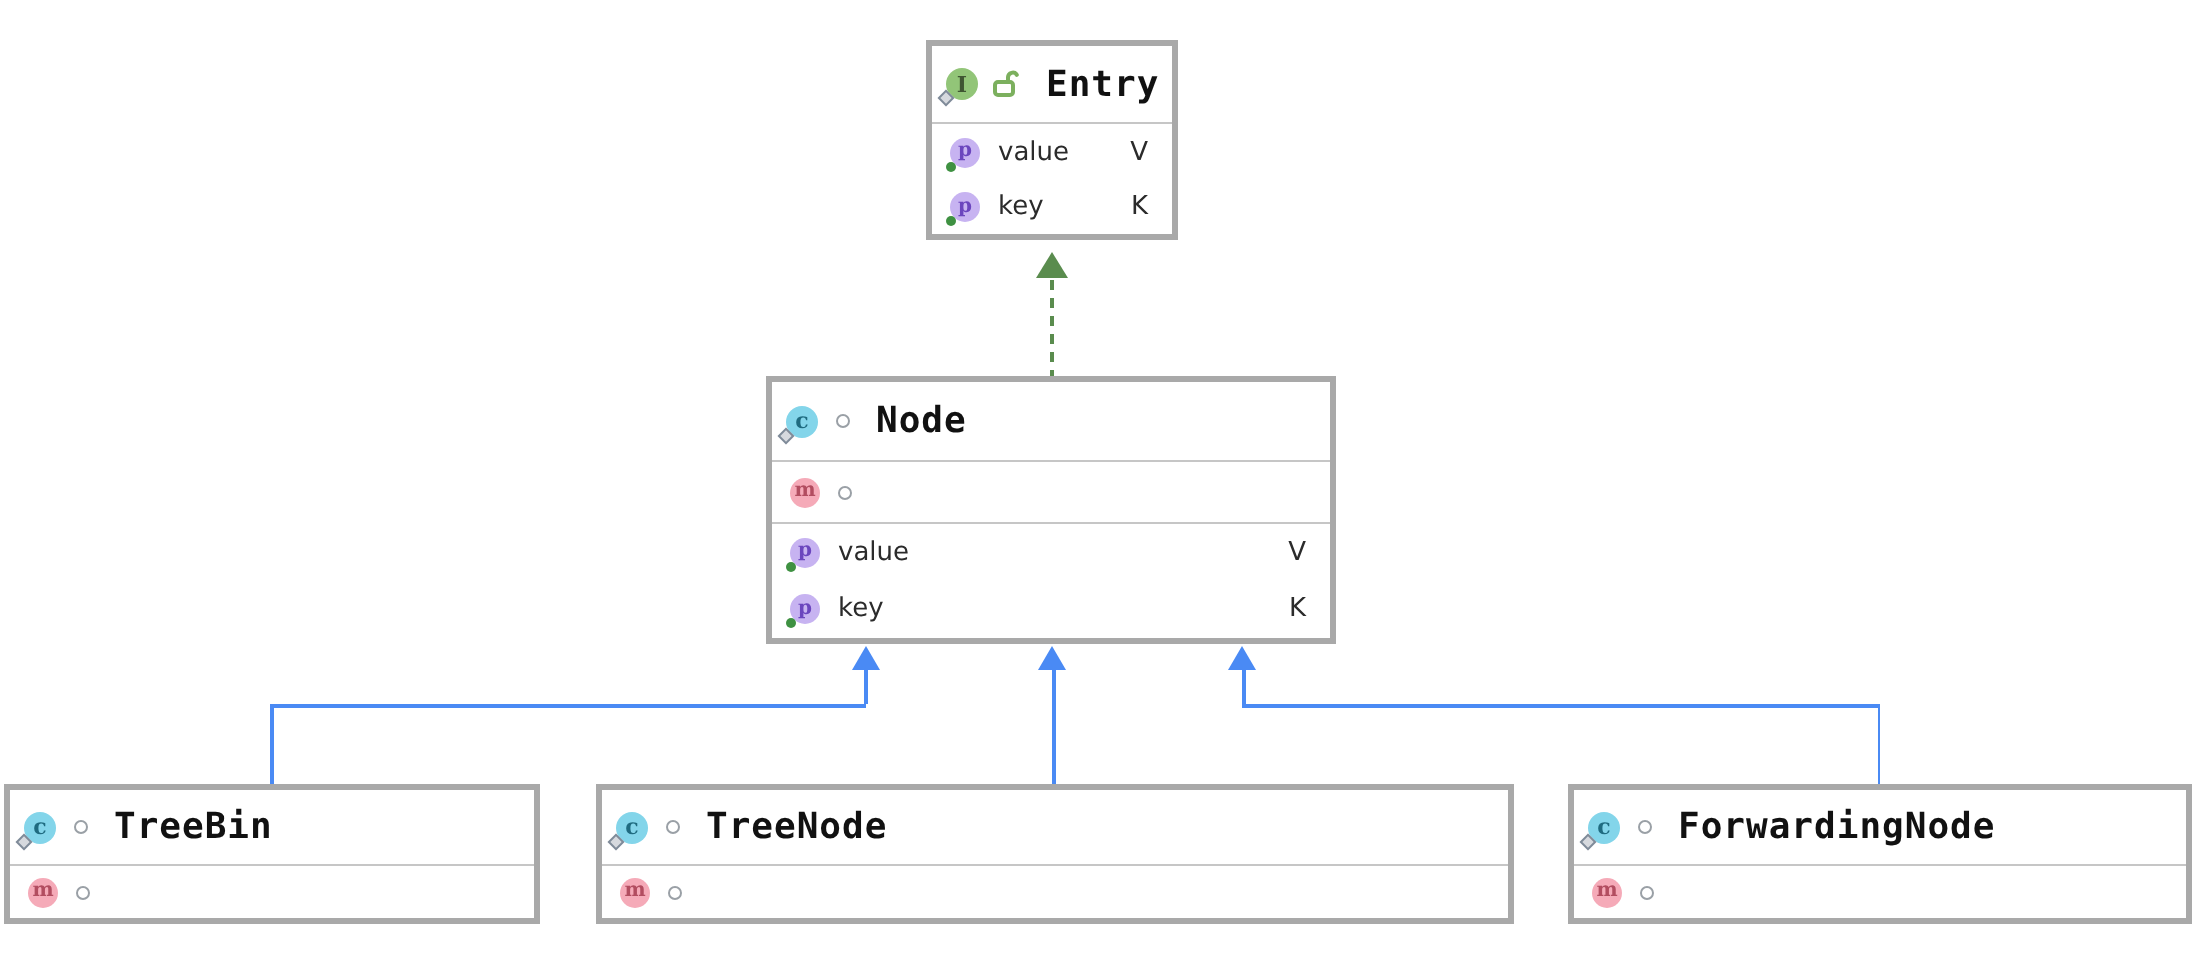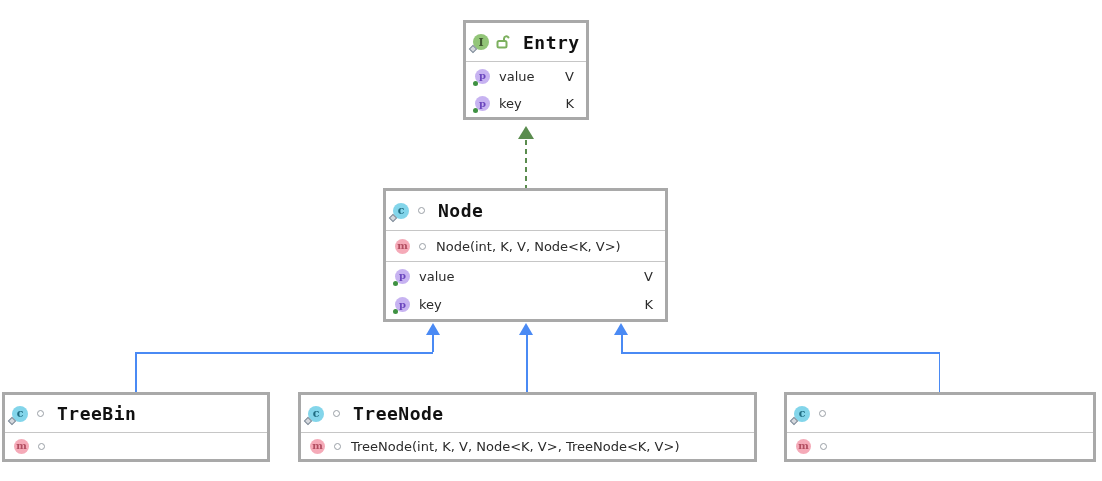--- a/index.html
+++ b/index.html
@@ -117,21 +117,20 @@
       </span>
       <span class="ring-icon"></span>
       <span class="title-text">Node</span>
     </div>
     <div class="sep"></div>
     <div class="member-row" style="height:30px;">
       <span class="circle-icon ic-method">
         <span>m</span>
       </span>
       <span class="ring-icon"></span>
-      <span class="sig">Node(int, K, V, Node&lt;K, V&gt;)</span>
     </div>
     <div class="sep"></div>
     <div class="member-row" style="height:28px;">
       <span class="circle-icon ic-property">
         <span>p</span>
         <span class="dot-badge"></span>
       </span>
       <span class="mname">value</span>
       <span class="spacer"></span>
       <span class="mtype">V</span>
@@ -173,31 +172,31 @@
       </span>
       <span class="ring-icon"></span>
       <span class="title-text">TreeNode</span>
     </div>
     <div class="sep"></div>
     <div class="member-row" style="height:26px;">
       <span class="circle-icon ic-method">
         <span>m</span>
       </span>
       <span class="ring-icon"></span>
-      <span class="sig">TreeNode(int, K, V, Node&lt;K, V&gt;, TreeNode&lt;K, V&gt;)</span>
     </div>
   </div>
 
   <div class="uml-box" style="left:784px;top:392px;width:312px;height:70px;">
     <div class="title-row" style="height:37px;">
       <span class="circle-icon ic-class">
         <span>c</span>
         <span class="diamond-badge"></span>
       </span>
       <span class="ring-icon"></span>
+      <span class="title-text">ForwardingNode</span>
     </div>
     <div class="sep"></div>
     <div class="member-row" style="height:26px;">
       <span class="circle-icon ic-method">
         <span>m</span>
       </span>
       <span class="ring-icon"></span>
     </div>
   </div>
 

